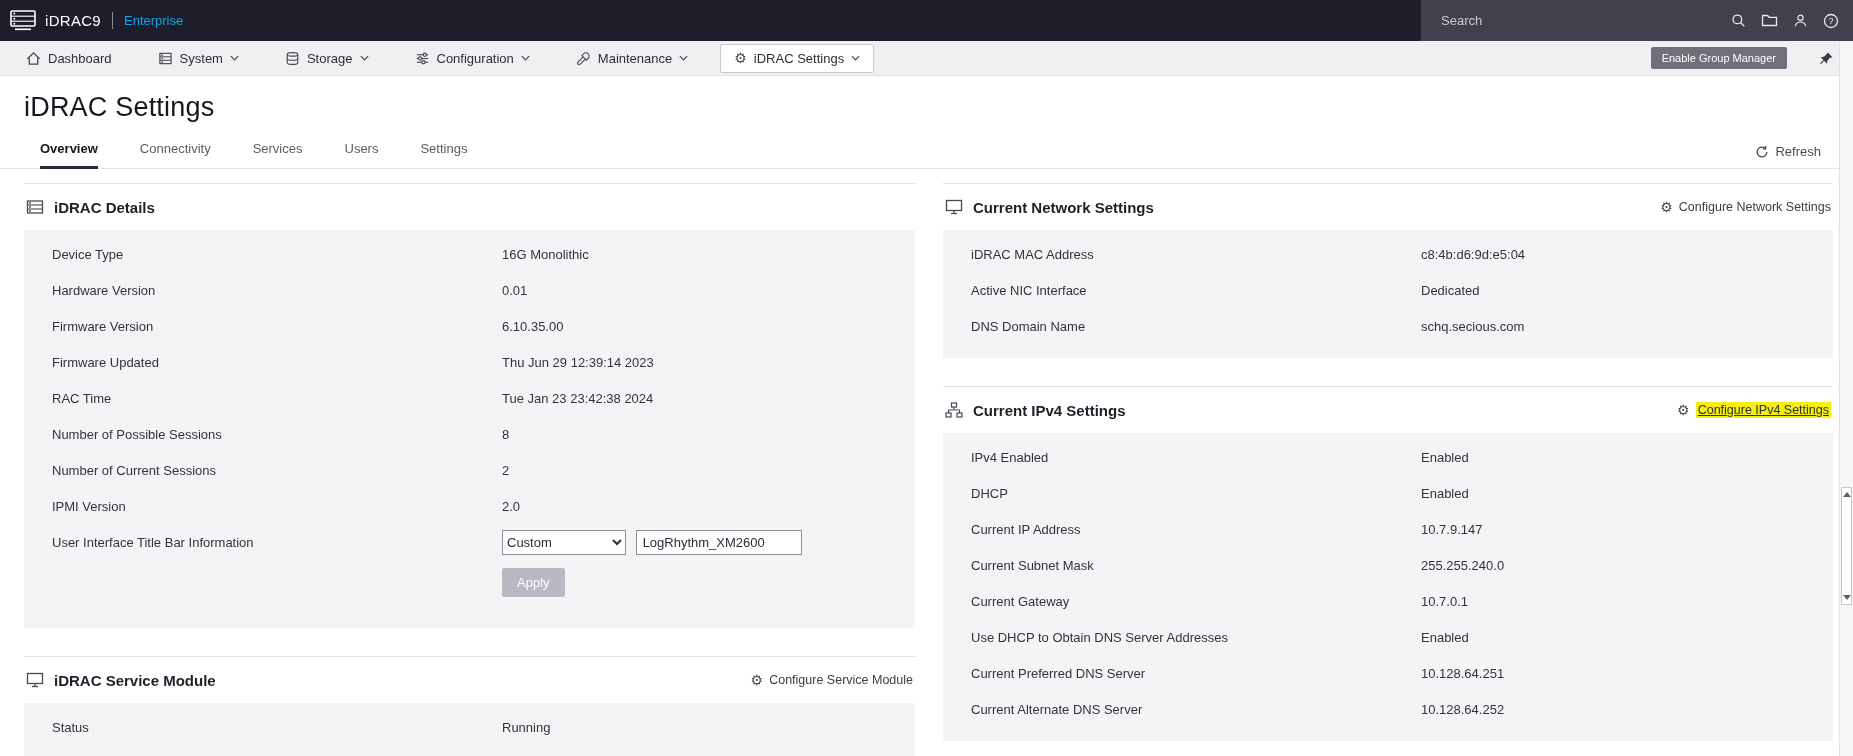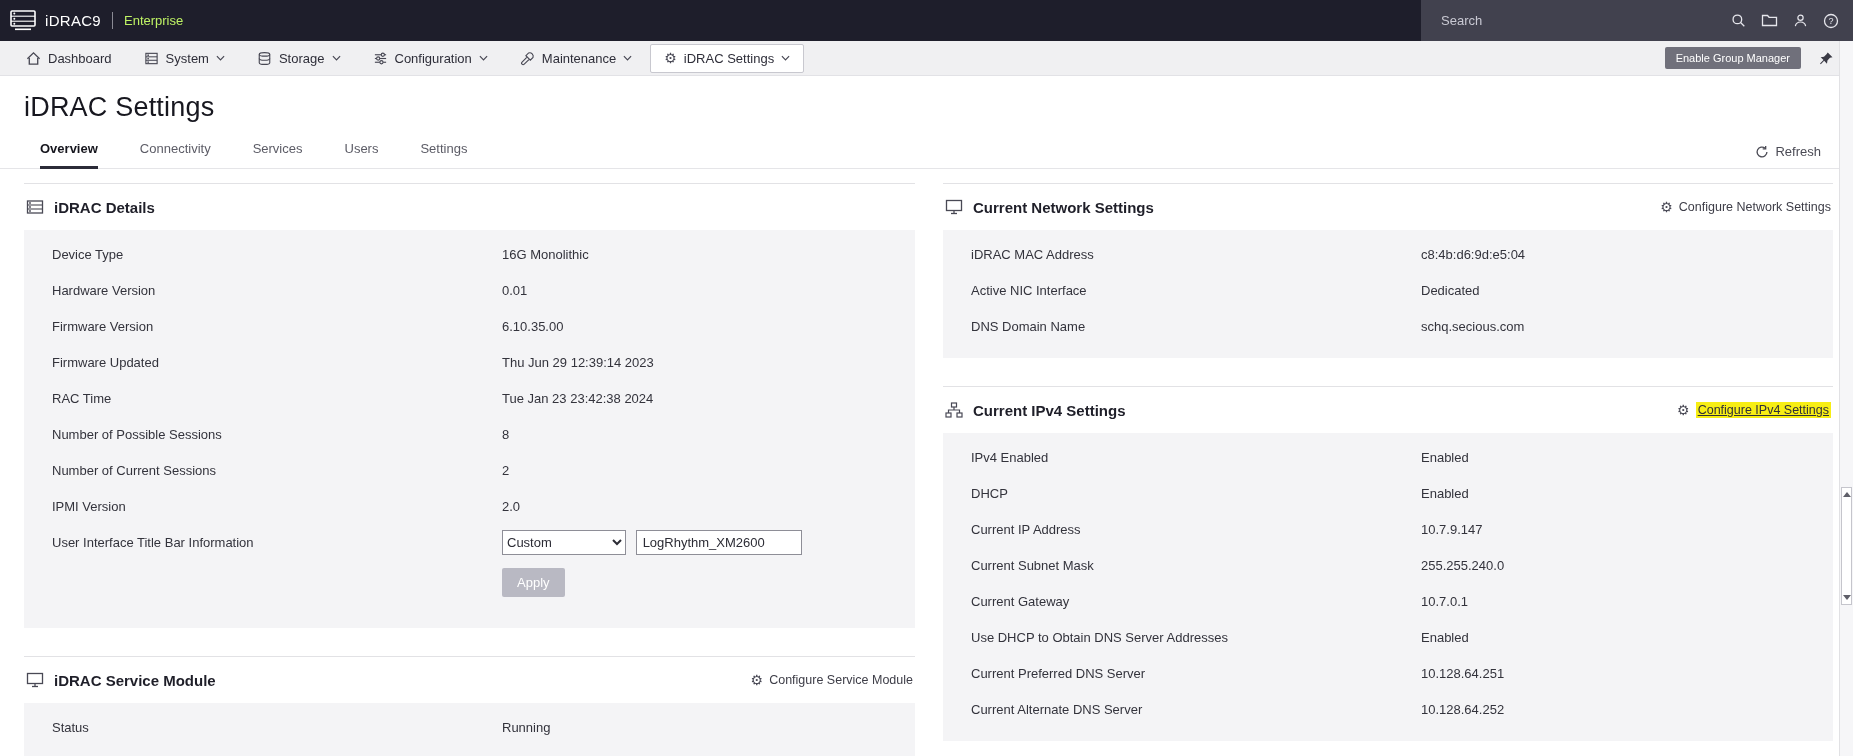--- a/index.html
+++ b/index.html
@@ -7,32 +7,32 @@
        font-family:"Liberation Sans",sans-serif;font-size:13px;position:relative}
   .icon{display:inline-flex;align-items:center;justify-content:center}
   .icon svg{display:block}
 
   
   .topbar{height:41px;background:#1e1e2b;display:flex;align-items:stretch}
   .brand{display:flex;align-items:center;gap:9px;padding-left:10px}
   .logo-box{color:#fff}
   .brand-name{color:#fff;font-size:15px;letter-spacing:.3px}
   .brand-sep{width:1px;height:17px;background:#8a8a94;margin:0 2px}
-  .brand-edition{color:#bef264;font-size:13px;font-weight:300}
+  .brand-edition{color:#0ea5e9;font-size:13px;font-weight:300}
   .topbar-right{margin-left:auto;width:400px;background:#41414e;display:flex;align-items:center;
                 padding:0 14px 0 18px;gap:15px}
   .search-wrap{flex:1;display:flex;align-items:center;gap:24px}
   .search-input{flex:1;background:transparent;border:none;outline:none;color:#e9e9ef;
                 font-size:13px;font-family:inherit}
   .search-input::placeholder{color:#c9c9d3}
   .tb-icon{color:#e6e6ec;cursor:pointer}
 
   
   .navbar{height:34px;background:#f0f0f2;border-bottom:1px solid #e2e2e6;display:flex;
-          align-items:center;padding:0 10px 0 12px;gap:4px}
+          align-items:center;padding:0 10px 0 12px;gap:18px}
   .nav-item{display:flex;align-items:center;gap:7px;height:27px;padding:0 13px;font-size:13px;
             color:#2e2e39;cursor:pointer;border:1px solid transparent;border-radius:2px;white-space:nowrap}
   .nav-item .icon{color:#474753}
   .nav-item.active{background:#fff;border-color:#c8c8cf}
   .chev{color:#5a5a64}
   .gear-glyph{font-size:14px;line-height:1;color:#4a4a56;font-family:"DejaVu Sans",sans-serif}
   .egm-btn{margin-left:auto;background:#70707b;color:#fff;border:none;border-radius:2px;
            font-size:11px;padding:5px 11px;font-family:inherit;cursor:pointer}
   .pin-btn{margin:0 9px 0 14px;color:#3a3a45;cursor:pointer}
 

